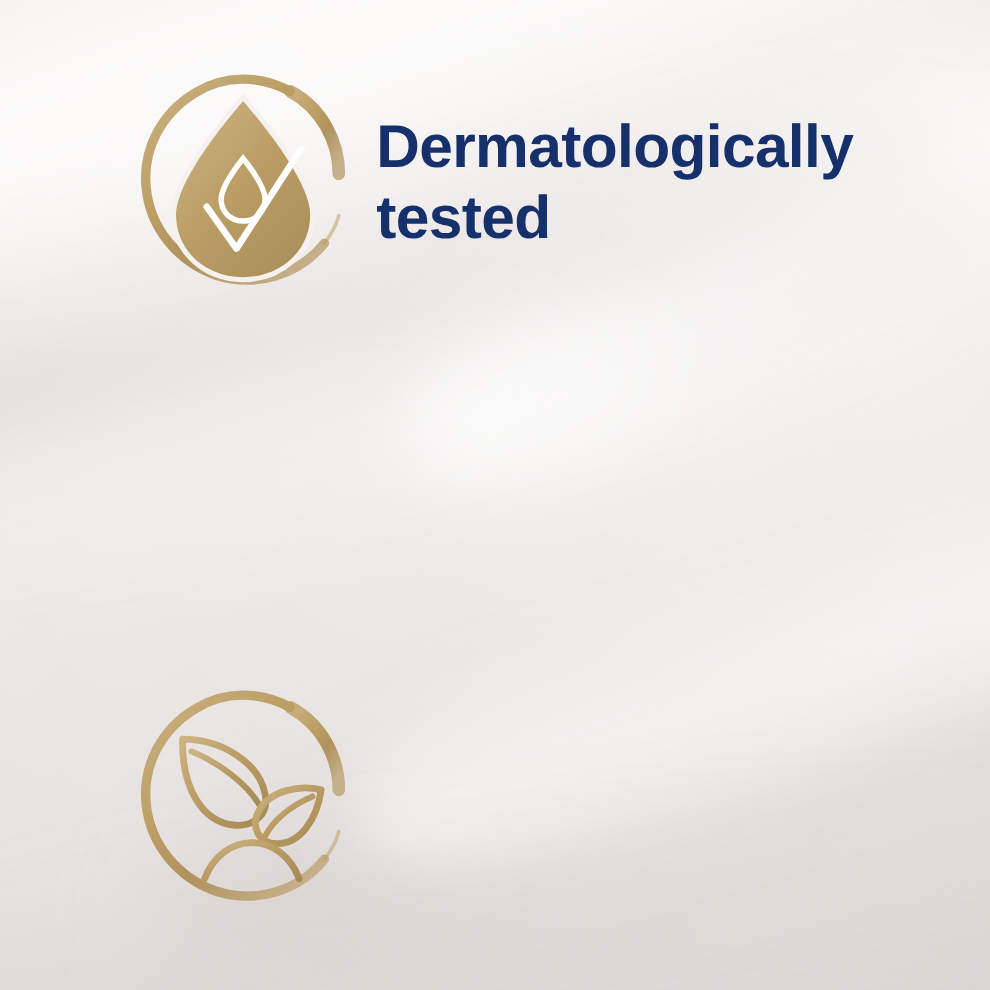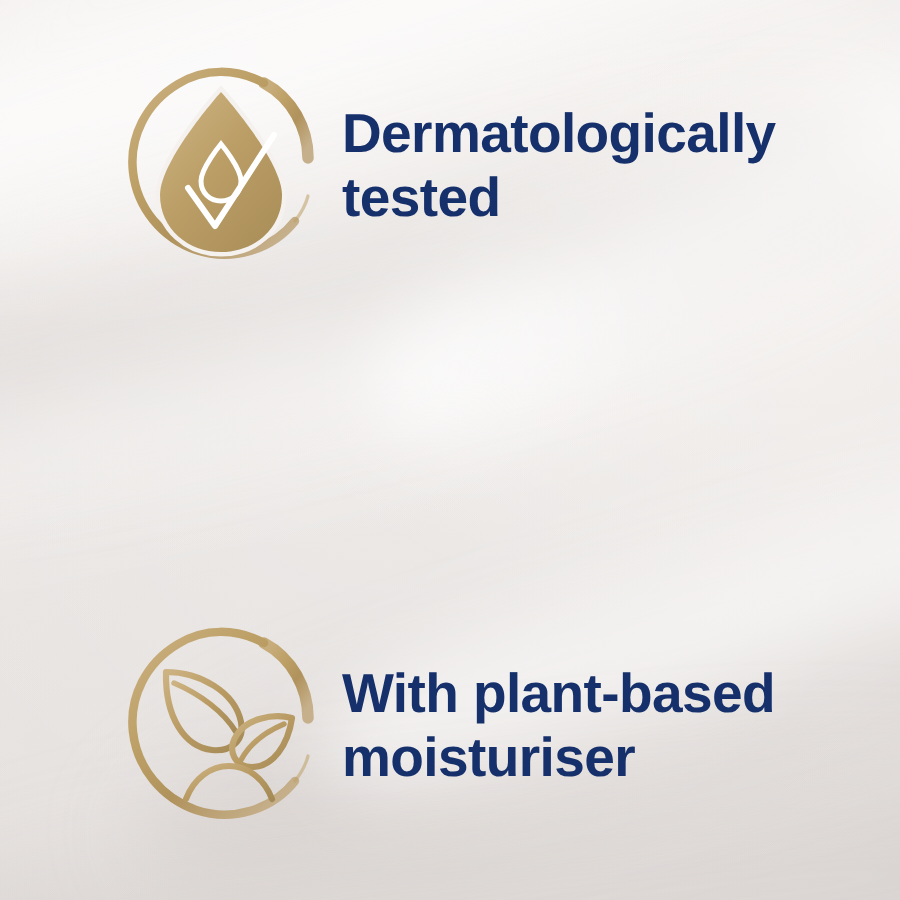--- a/index.html
+++ b/index.html
@@ -290,18 +290,16 @@
                    C 177 167 192 145 196 118 Z" fill="none" stroke="url(#goldStroke)" stroke-width="6.2" stroke-linejoin="round"></path>
           <path d="M188 124 C 169 132 153 145 145 160" fill="none" stroke="url(#goldStroke)" stroke-width="5.4" stroke-linecap="round"></path>
 
           <path d="M133 120 L 133 190" fill="none" stroke="url(#goldStroke)" stroke-width="6.2" stroke-linecap="round"></path>
 
           <path d="M90 199 C 98 178 115 166 133 166 C 151 166 168 178 176 199" fill="none" stroke="url(#goldStroke)" stroke-width="6.2" stroke-linecap="round"></path>
           <path d="M86 200 L 180 200" fill="none" stroke="url(#goldStroke)" stroke-width="6.2" stroke-linecap="round"></path>
         </svg>
       </div>
 
-      <div class="claim-text">With plant-based
-moisturiser</div>
     </div>
 
   </div>
 </div>
 
 </body></html>

